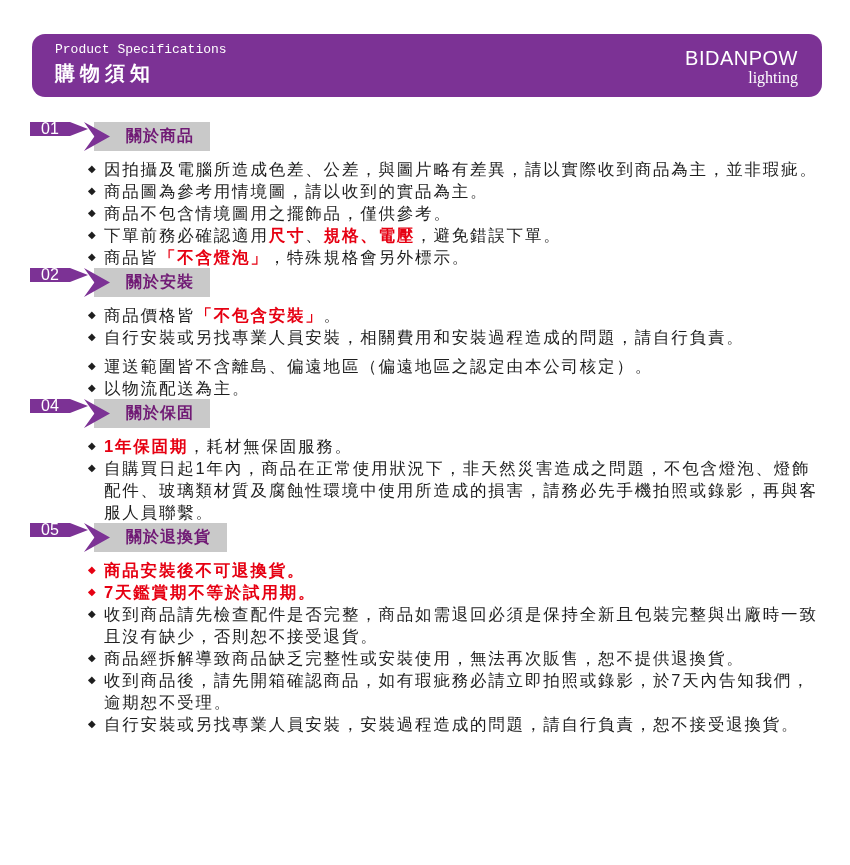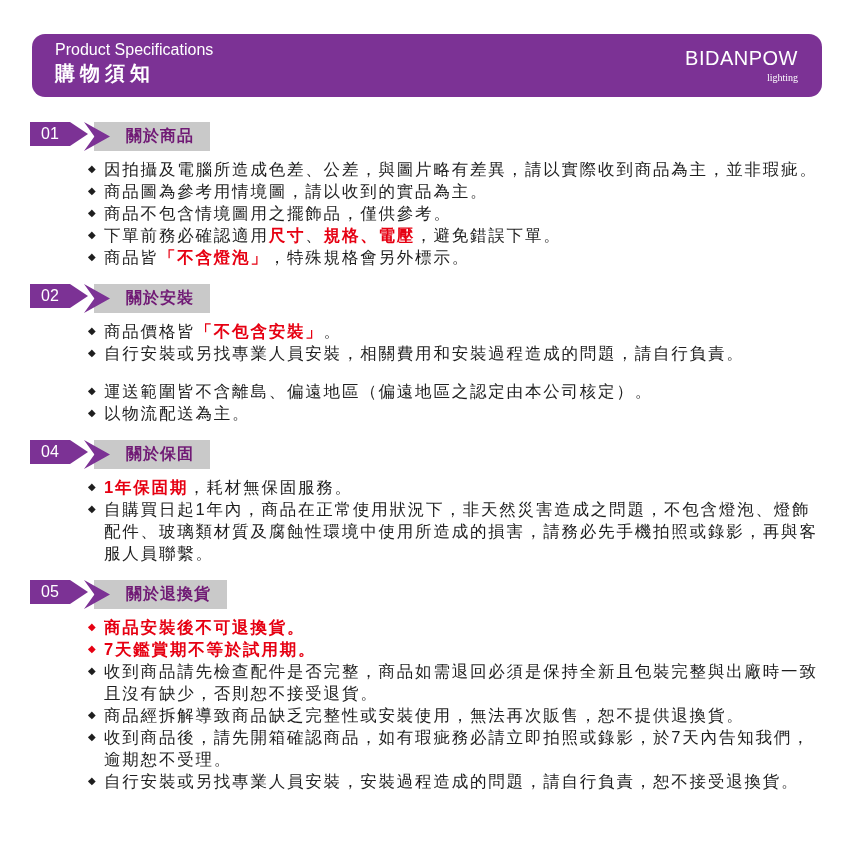--- a/index.html
+++ b/index.html
@@ -10,38 +10,38 @@
     color:#1e1e1e; position:relative; overflow:hidden;
   }
 
   
   .banner {
     position:absolute; left:32px; top:34px; width:790px; height:63px;
     background:#7c3295; border-radius:13px;
     display:flex; align-items:center;
   }
   .banner-left { padding-left:23px; color:#fff; }
-  .banner-sub { font-size:16px; line-height:15px; }
+  .banner-sub { font-size:13px; line-height:15px;font-family:Liberation Mono, monospace; }
   .banner-title { font-size:20px; font-weight:bold; letter-spacing:5px; line-height:32px; }
   .logo { position:absolute; right:24px; top:50%; transform:translateY(-50%); text-align:right; color:#fff; }
   .logo-brand { font-size:20px; font-weight:normal; letter-spacing:0.5px; line-height:23px; }
-  .logo-sub { font-family:"Liberation Serif","DejaVu Serif",serif; font-size:10px; line-height:15px; }
+  .logo-sub { font-family:"Liberation Serif","DejaVu Serif",serif; font-size:16px; line-height:15px; }
 
   
   .content { position:absolute; top:122px; left:30px; right:28px; }
-  section.sec + section.sec { margin-top:16px; }
+  section.sec + section.sec { }
 
   
   .sec-head {
     position:relative; display:inline-flex; align-items:center;
     height:29px; padding-left:96px; padding-right:16px;
   }
   .gray-bg { position:absolute; left:64px; top:0; right:0; bottom:0; background:#c9c9c9; }
   .num-pent {
-    position:absolute; left:0; top:0; width:58px; height:24px;
+    position:absolute; left:0; top:0; width:58px; height:14px;
     background:#7c3295; color:#fff;
     clip-path:polygon(0 0, 40px 0, 100% 50%, 40px 100%, 0 100%);
     display:flex; align-items:center;
   }
   .num-pent span { width:40px; text-align:center; font-size:16px; }
   .tip {
     position:absolute; left:54px; top:0; width:26px; height:29px;
     background:#7c3295;
     clip-path:polygon(0 0, 100% 50%, 0 100%, 40% 50%);
   }

